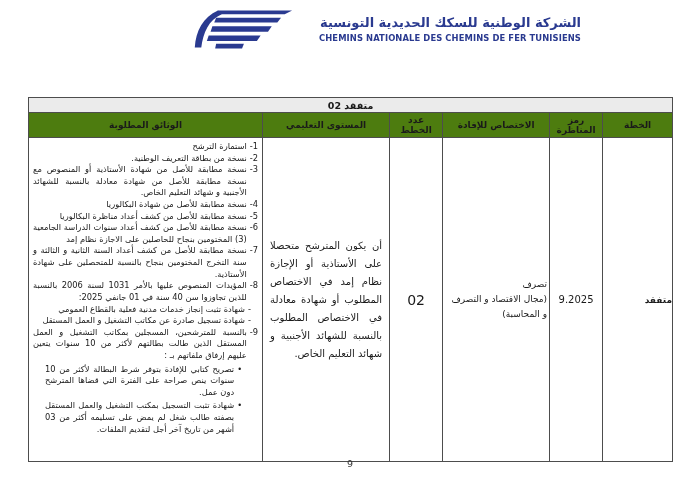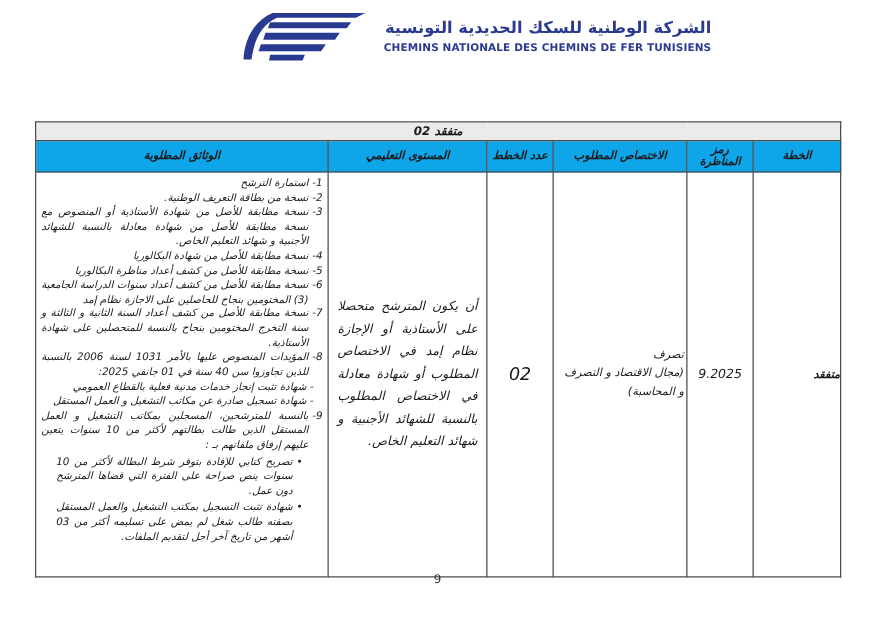--- a/index.html
+++ b/index.html
@@ -5,33 +5,33 @@
   * { margin:0; padding:0; box-sizing:border-box; }
   html,body { background:#fff; }
   .page {
     position:relative; width:700px; height:495px; background:#fff;
     font-family:"DejaVu Sans", sans-serif; color:#1a1a1a; overflow:hidden;
   }
 
   
   .header { position:absolute; left:192px; top:8px; display:flex; align-items:center; gap:13px; }
   .logo { width:102px; height:42px; flex:0 0 auto; }
-  .header-text { direction:rtl; text-align:right; color:#2a3a90; }
+  .header-text { direction:rtl; text-align:right; color:#2a3a90;margin-left:12px; }
   .company-ar { font-size:13px; font-weight:bold; line-height:1.25; }
   .company-fr { direction:ltr; font-size:8.4px; font-weight:bold; letter-spacing:0.1px; margin-top:2px; }
 
   
   .table-wrap { position:absolute; left:28px; top:97px; width:644px; }
-  table { width:644px; border-collapse:collapse; direction:rtl; table-layout:fixed;font-style:italic; }
+  table { width:644px; border-collapse:collapse; direction:rtl; table-layout:fixed; }
   td, th { border:1px solid #4d4d4d; }
   .title-row td {
     height:15px; background:#ebebeb; text-align:center;
     font-size:9.5px; font-weight:bold; padding:1px 0;
   }
-  .head-row th { height:18px; font-size:9px; font-weight:bold; text-align:center; background:#0ea5e9; padding:2px; }
+  .head-row th { height:18px; font-size:9px; font-weight:bold; text-align:center; background:#4d7c0f; padding:2px; }
   .body-row td { height:324px; overflow:hidden; }
 
   .cell-plan   { text-align:right; vertical-align:middle; font-size:9px; font-weight:bold; }
   .cell-code   { text-align:center; vertical-align:middle; font-size:10px; }
   .cell-spec   { text-align:right; vertical-align:middle; font-size:9px; line-height:1.65; white-space:pre-line; padding:2px; }
   .cell-count  { text-align:center; vertical-align:middle; font-size:14px; }
   .cell-edu    { vertical-align:middle; font-size:10px; line-height:1.8; text-align:justify; padding:4px 7px; }
   .cell-docs   { vertical-align:top; font-size:8.3px; line-height:1.4; padding:3px 4px 2px 4px; }
 
   .doc-item { display:flex; gap:3px; }
@@ -78,21 +78,21 @@
           <col style="width:127px">
           <col style="width:234px">
       </colgroup>
       <tbody>
           <tr class="title-row">
         <td colspan="6">متفقد 02</td>
       </tr>
       <tr class="head-row">
         <th>الخطة</th>
         <th>رمز المناظرة</th>
-        <th>الاختصاص المطلوب</th>
+        <th>الاختصاص للإفادة</th>
         <th>عدد الخطط</th>
         <th>المستوى التعليمي</th>
         <th>الوثائق المطلوبة</th>
       </tr>
       <tr class="body-row">
         <td class="cell-plan">متفقد</td>
         <td class="cell-code">9.2025</td>
         <td class="cell-spec">تصرف
 (مجال الاقتصاد و التصرف
 و المحاسبة)</td>

